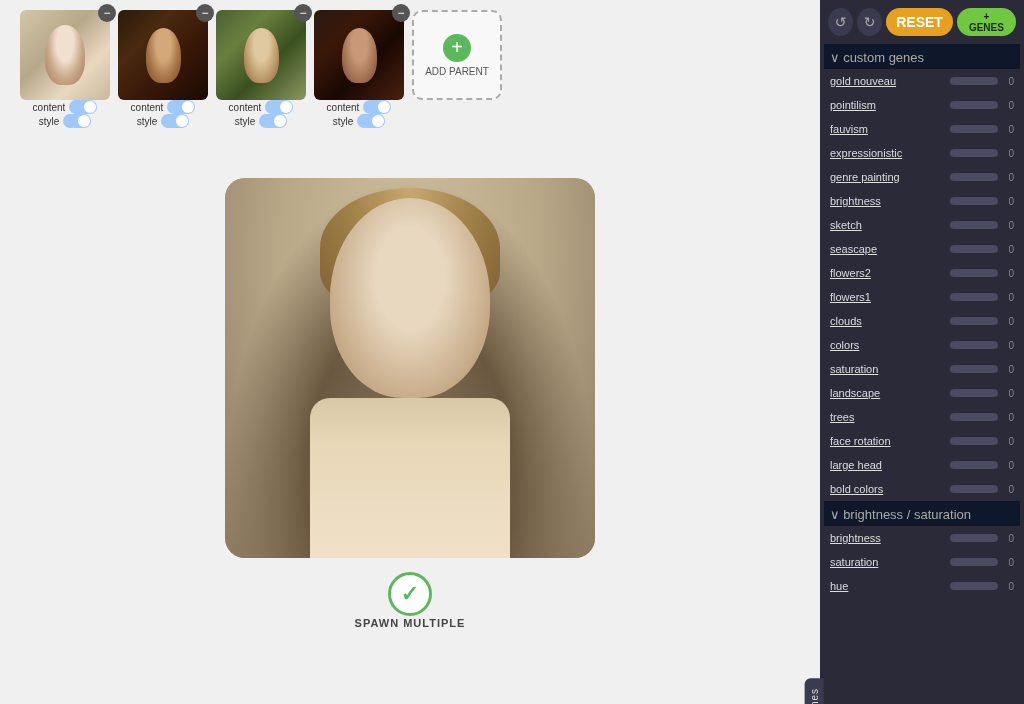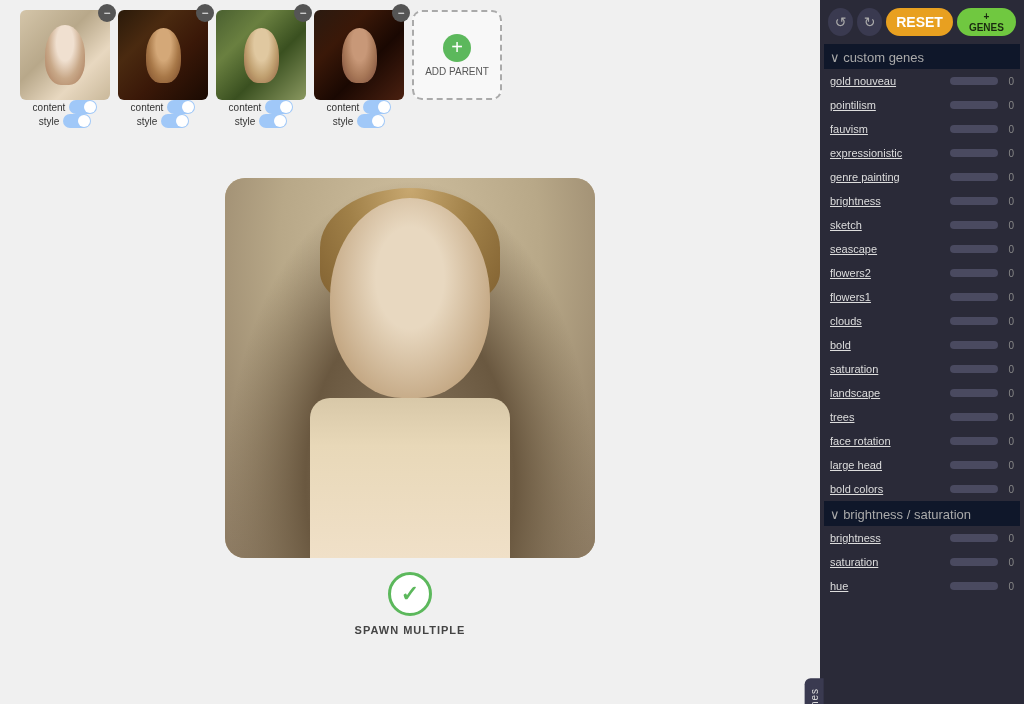--- a/index.html
+++ b/index.html
@@ -245,21 +245,21 @@
       margin-top: 14px;
     }
 
     .checkmark-icon {
       color: #5cb85c;
       font-size: 22px;
       font-weight: bold;
     }
 
     .spawn-label {
-      margin-top: 8px;
+      margin-top: 1px;
       font-size: 11px;
       color: #444;
       letter-spacing: 1px;
       font-weight: bold;
     }
 
     
     .right-panel {
       position: absolute;
       right: 0; top: 0;
@@ -538,21 +538,21 @@
           </div>
         </div>
         <div class="gene-row">
           <span class="gene-name">clouds</span>
           <div class="gene-slider-area">
             <div class="gene-slider"></div>
             <span class="gene-value">0</span>
           </div>
         </div>
         <div class="gene-row">
-          <span class="gene-name">bold</span>
+          <span class="gene-name">colors</span>
           <div class="gene-slider-area">
             <div class="gene-slider"></div>
             <span class="gene-value">0</span>
           </div>
         </div>
         <div class="gene-row">
           <span class="gene-name">saturation</span>
           <div class="gene-slider-area">
             <div class="gene-slider"></div>
             <span class="gene-value">0</span>

